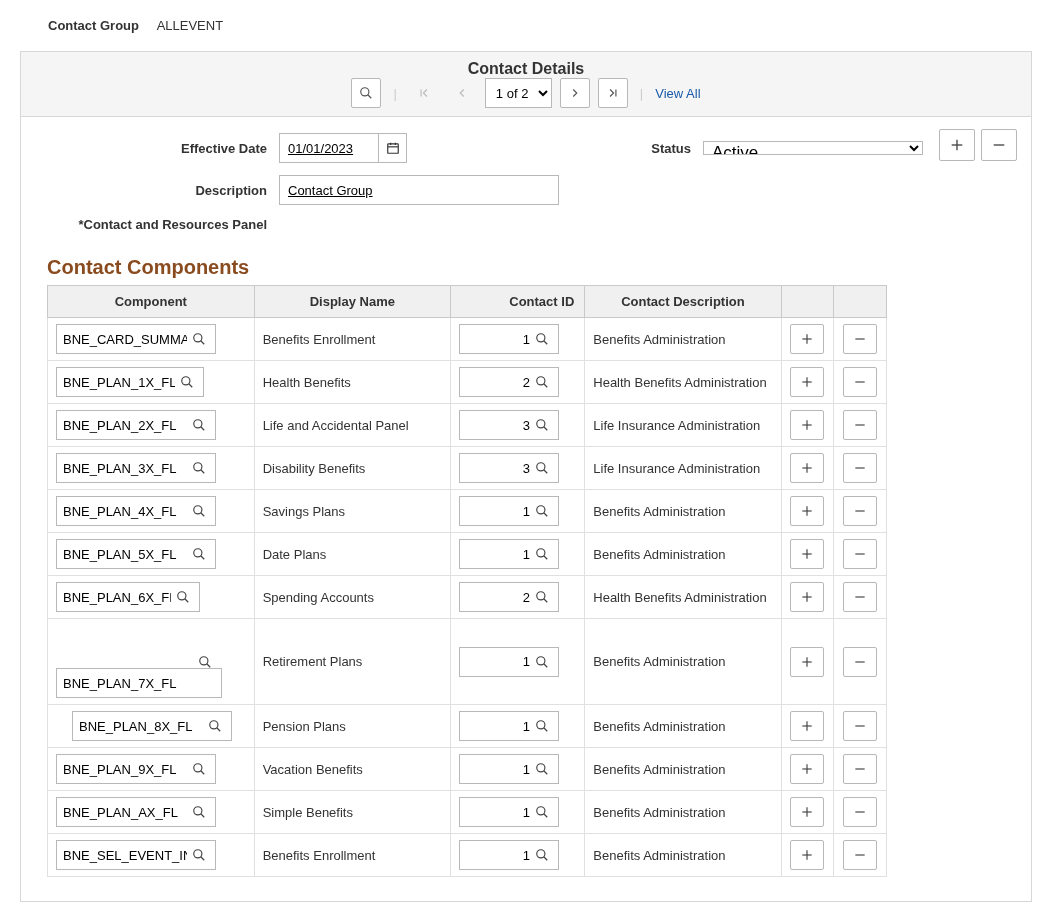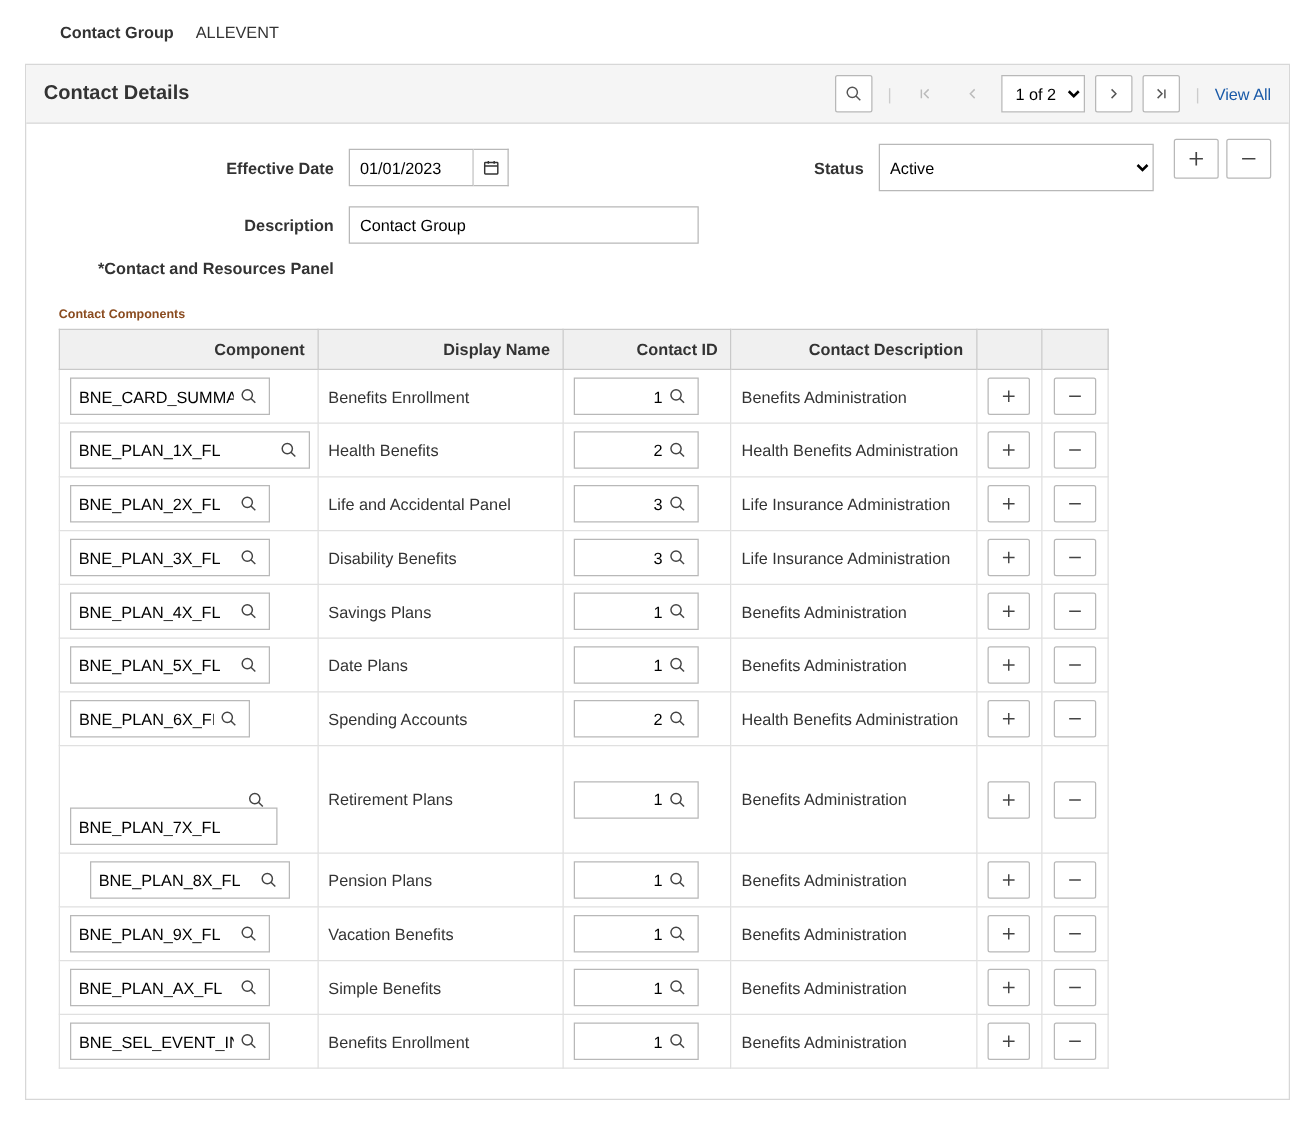--- a/index.html
+++ b/index.html
@@ -17,20 +17,21 @@
     border:1px solid #d7d7d7;
     margin-top:18px;
   }
   .panel-header{
     background:#f5f5f5;
     border-bottom:1px solid #d7d7d7;
     padding:8px 14px;
     display:flex;
     align-items:center;
     justify-content:space-between;
+    flex-direction:column;
   }
   .panel-title{ font-weight:700; font-size:16px; color:#333;}
   .pager { display:flex; align-items:center; gap:8px;}
   .iconbtn {
     width:30px; height:30px;
     border:1px solid #b8b8b8;
     background:#fff;
     border-radius:2px;
     display:inline-flex; align-items:center; justify-content:center;
     cursor:pointer;
@@ -48,35 +49,35 @@
   .sqbtn{
     width:36px; height:32px;
     border:1px solid #b8b8b8; background:#fff; border-radius:2px;
     font-size:20px; line-height:1;
     display:inline-flex; align-items:center; justify-content:center; cursor:pointer;
     color:#444;
   }
   .fields { display:grid; grid-template-columns: 232px 300px 100px 220px; row-gap:12px; column-gap:12px; align-items:center;}
   .flabel{ text-align:right; color:#333; font-weight:600; font-size:13px;}
   .txt{
-    height:30px; border:1px solid #b8b8b8; padding:0 8px; font-size:13px; width:100%;
+    height:30px; border:1px solid #b8b8b8; padding:0 8px; font-size:13px; width:100%;text-decoration:underline;
   }
   .datewrap{display:flex; align-items:center;}
   .datewrap .txt{ width:100px;}
   .datewrap .calbtn{
     width:28px; height:30px; border:1px solid #b8b8b8; border-left:none;
     display:inline-flex; align-items:center; justify-content:center; cursor:pointer; background:#fff;
   }
   .sel{
-    height:38px; border:1px solid #b8b8b8; background:#fff; font-size:13px; width:100%; padding:0 4px;
-  }
-  .section-title{ color:#8a4b1f; font-weight:700; font-size:10px; margin:24px 0 6px 12px;}
+    height:14px; border:1px solid #b8b8b8; background:#fff; font-size:17px; width:100%; padding:0 4px;
+  }
+  .section-title{ color:#8a4b1f; font-weight:700; font-size:20px; margin:24px 0 6px 12px;}
   table.grid{ border-collapse:collapse; margin-left:12px; width:calc(100% - 170px); min-width:840px;}
   table.grid th{
-    background:#f0f0f0; text-align:right; font-weight:700; color:#333;
+    background:#f0f0f0; text-align:center; font-weight:700; color:#333;
     border:1px solid #c9c9c9; padding:8px 10px; font-size:13px;
   }
   table.grid th.right{text-align:right;}
   table.grid td{
     border:1px solid #e0e0e0; padding:6px 8px; vertical-align:middle; font-size:13px;
   }
   .lookup{display:flex; align-items:center;}
   .lookup input{
     height:30px; border:1px solid #b8b8b8; padding:0 28px 0 6px; font-size:13px; width:100%;
   }
@@ -226,21 +227,21 @@
                 <span>
                   <svg width="14" height="14" viewBox="0 0 24 24" fill="none" stroke="currentColor" stroke-width="2">
                     <line x1="4" y1="12" x2="20" y2="12"></line>
                   </svg>
                 </span>
               </button></td>
           </tr>
           <tr>
             <td>
               <div class="lookup">
-                <input style="width: 192px;" value="BNE_PLAN_1X_FL">
+                <input style="width: 148px;" value="BNE_PLAN_1X_FL">
                 <span class="mag"><span><svg width="14" height="14" viewBox="0 0 24 24" fill="none" stroke="currentColor" stroke-width="2">
                       <circle cx="10" cy="10" r="7"></circle>
                       <line x1="21" y1="21" x2="15" y2="15"></line>
                     </svg></span></span>
               </div>
             </td>
             <td><span>Health Benefits</span></td>
             <td>
               <div class="lookup numeric">
                 <input style="width: 100px;" value="2">

